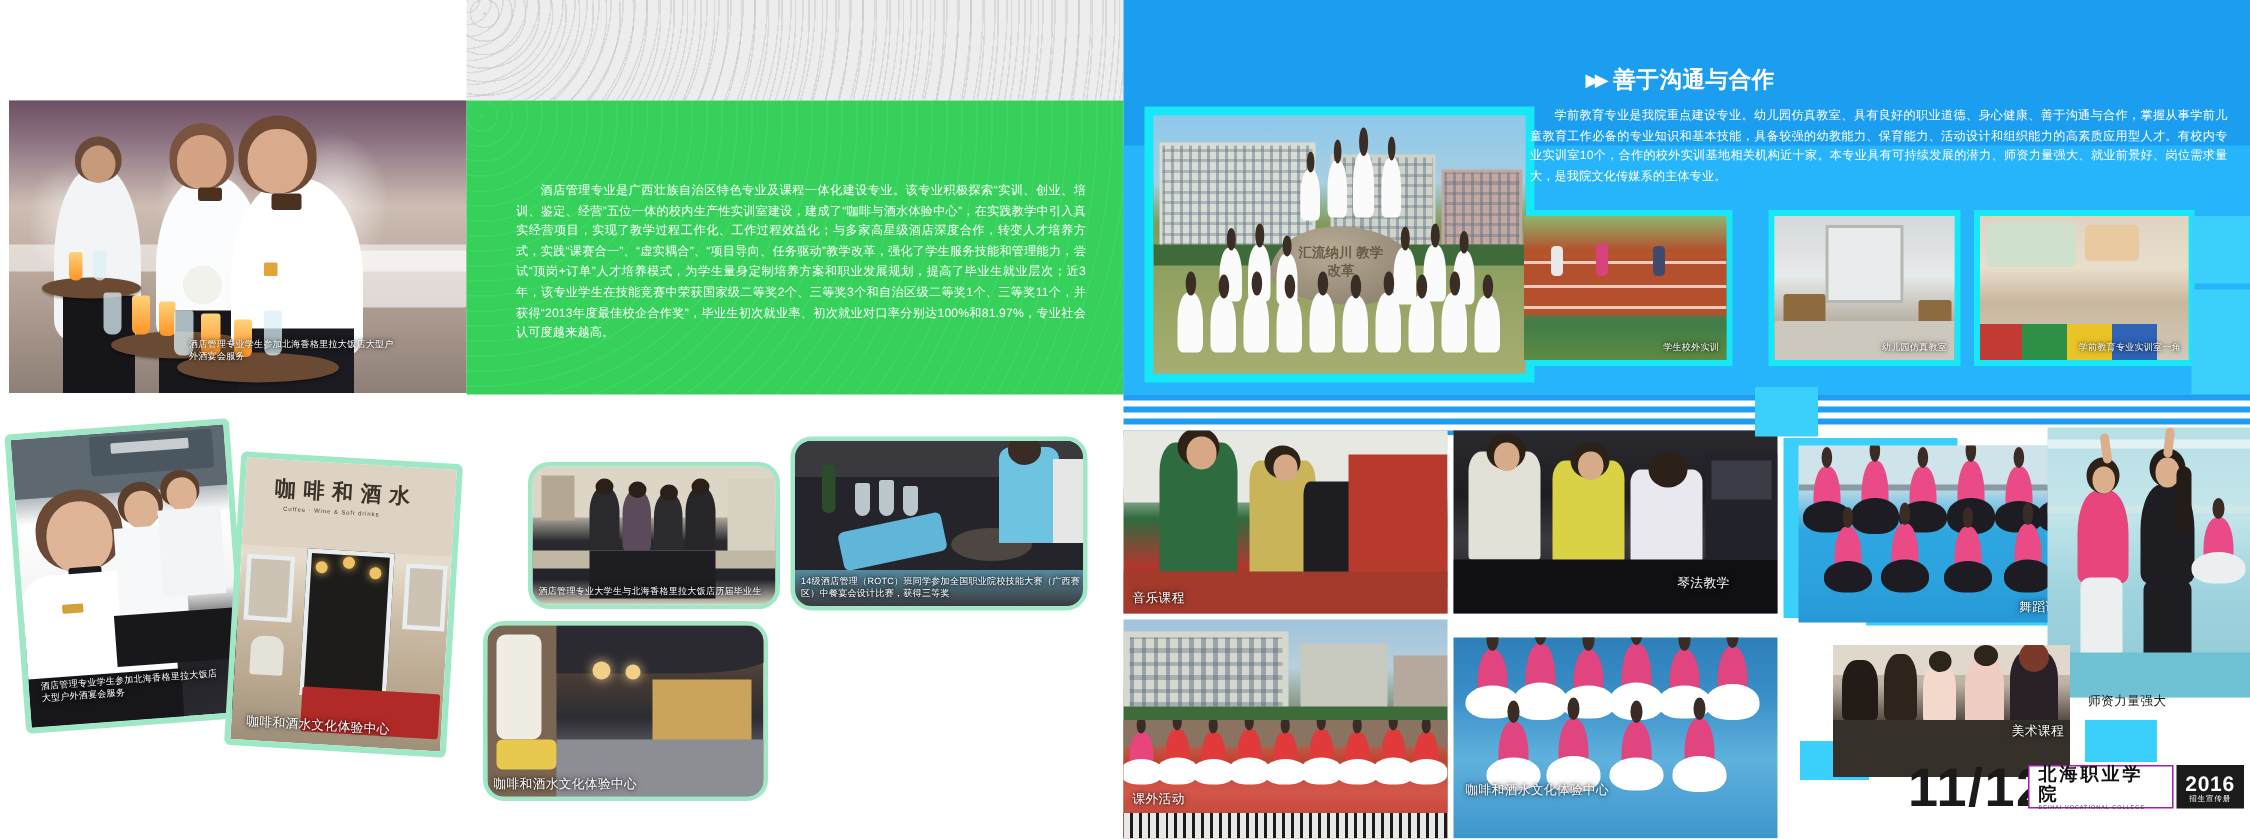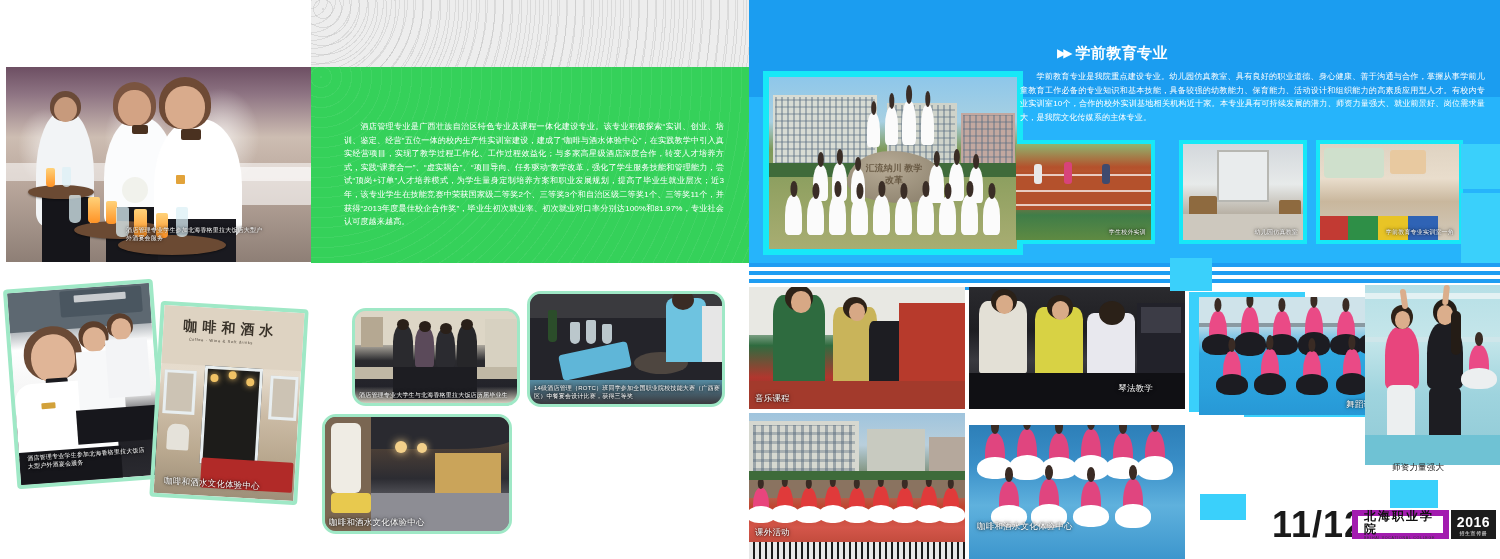--- a/index.html
+++ b/index.html
@@ -172,21 +172,21 @@
   .dancer { position:absolute; }
   .dancer .body { position:absolute; inset:0; background:#e8457d; border-radius:44% 44% 18% 18% / 54% 54% 10% 10%; }
   .dancer .skirt{ position:absolute; left:-40%; top:60%; width:180%; height:56%; background:#1c1c22; border-radius:50% 50% 42% 42%; }
   .dancer .head { position:absolute; left:50%; top:-34%; width:40%; height:36%; transform:translateX(-50%); background:#3a2b24; border-radius:50%; }
 
   
   #footer-logo { position:absolute; left:1272px; top:505px; width:224px; height:45px; z-index:8; }
   #page-num { position:absolute; left:0; top:0; font-size:36px; font-weight:bold; color:#1a1a1a;
      letter-spacing:1px; line-height:40px; font-family:"Liberation Sans", sans-serif; }
   #logo-box { position:absolute; left:80px; top:5px; height:29px; display:flex; align-items:stretch; }
-  #logo-name-wrap { background:#ffffff; border:6px solid #a21caf; padding:2px 6px 1px 6px; display:flex;
+  #logo-name-wrap { background:#ffffff; border:1px solid #a21caf; padding:2px 6px 1px 6px; display:flex;
      flex-direction:column; justify-content:center; }
   #logo-cn { font-size:12px; font-weight:bold; color:#111; letter-spacing:2px; line-height:13px; }
   #logo-en { font-size:3.6px; color:#333; letter-spacing:.7px; line-height:5px; white-space:nowrap; }
   #logo-year-wrap { background:#1b1b1b; color:#fff; padding:2px 6px 1px 6px; display:flex;
      flex-direction:column; justify-content:center; align-items:center; margin-left:2px; }
   #logo-year { font-size:14px; font-weight:bold; line-height:15px; letter-spacing:.5px; }
   #logo-tag { font-size:5px; letter-spacing:.6px; line-height:6px; white-space:nowrap; }
 
   .deco { position:absolute; }
 </style>
@@ -273,21 +273,21 @@
     <div class="stu" style="left:82px;top:120px;width:17px;height:38px;"></div>
     <div class="stu" style="left:104px;top:118px;width:17px;height:40px;"></div>
     <div class="stu" style="left:126px;top:120px;width:17px;height:38px;"></div>
     <div class="stu" style="left:148px;top:118px;width:17px;height:40px;"></div>
     <div class="stu" style="left:170px;top:120px;width:17px;height:38px;"></div>
     <div class="stu" style="left:192px;top:118px;width:17px;height:40px;"></div>
     <div class="stu" style="left:214px;top:120px;width:17px;height:38px;"></div>
   </div>
 
   <div id="blue-heading">
-    <span class="arrows">▶▶</span><span class="main">学前教育专业</span>
+    <span class="arrows">▶▶</span><span class="main">善于沟通与合作</span>
   </div>
   <div id="blue-body">学前教育专业是我院重点建设专业。幼儿园仿真教室、具有良好的职业道德、身心健康、善于沟通与合作，掌握从事学前儿童教育工作必备的专业知识和基本技能，具备较强的幼教能力、保育能力、活动设计和组织能力的高素质应用型人才。有校内专业实训室10个，合作的校外实训基地相关机构近十家。本专业具有可持续发展的潜力、师资力量强大、就业前景好、岗位需求量大，是我院文化传媒系的主体专业。</div>
 
   <div class="cyanframe" style="left:1012px;top:140px;width:143px;height:104px;"></div>
   <div class="photo" id="blue-thumb1">
     <div class="px" style="background:linear-gradient(180deg,#8fb56f 0%,#b4512c 24%,#c4693a 50%,#3f7d48 74%,#5f8a42 100%);"></div>
     <div class="deco" style="left:0;top:28px;width:135px;height:38px;background:#b4512c;"></div>
     <div class="deco" style="left:0;top:30px;width:135px;height:2px;background:rgba(255,255,255,.7);"></div>
     <div class="deco" style="left:0;top:46px;width:135px;height:2px;background:rgba(255,255,255,.7);"></div>
     <div class="deco" style="left:0;top:60px;width:135px;height:2px;background:rgba(255,255,255,.7);"></div>
@@ -645,20 +645,34 @@
     <div class="deco" style="left:64px;top:102px;width:32px;height:58px;background:#1d1d22;border-radius:6px;"></div>
     <div class="dancer" style="left:104px;top:60px;width:20px;height:38px;">
         <div class="body" style="background:#ea4a86;"></div>
         <div class="skirt" style="background:#eceff0;"></div>
         <div class="head"></div>
       </div>
     <div class="deco" style="left:0;top:150px;width:135px;height:30px;background:#6fc2d4;"></div>
   </div>
   <div class="cap md" style="left:1392px;top:462px;z-index:8;color:#1a1a1a;text-shadow:none;">师资力量强大</div>
 
+  <div class="br" id="br-teacher">
+    <div class="px" style="background:linear-gradient(180deg,#dcd4c8 0%,#bfb4a6 28%,#4e443c 58%,#2f2923 100%);"></div>
+    <div class="deco" style="left:0;top:0;width:158px;height:20px;background:#e0d8cc;"></div>
+    <div class="deco" style="left:6px;top:10px;width:24px;height:40px;background:#231c16;border-radius:40% 40% 10% 10%;"></div>
+    <div class="deco" style="left:34px;top:6px;width:22px;height:44px;background:#2d241c;border-radius:40% 40% 10% 10%;"></div>
+    <div class="deco" style="left:60px;top:12px;width:22px;height:40px;background:#f3d8cc;border-radius:40% 40% 10% 10%;"></div>
+    <div class="deco" style="left:64px;top:4px;width:15px;height:14px;background:#2d241c;border-radius:50%;"></div>
+    <div class="deco" style="left:88px;top:8px;width:26px;height:46px;background:#f0cdc2;border-radius:40% 40% 10% 10%;"></div>
+    <div class="deco" style="left:94px;top:0;width:16px;height:14px;background:#2d241c;border-radius:50%;"></div>
+    <div class="deco" style="left:118px;top:4px;width:32px;height:54px;background:#2a2128;border-radius:34% 34% 8% 8%;"></div>
+    <div class="deco" style="left:124px;top:-2px;width:20px;height:20px;background:#7a3a2a;border-radius:50%;"></div>
+    <div class="deco" style="left:0;top:50px;width:158px;height:38px;background:#35302a;"></div>
+    <div class="cap md" style="right:4px;bottom:26px;">美术课程</div>
+  </div>
   <div class="cyanblock" style="left:1200px;top:494px;width:46px;height:26px;z-index:4;"></div>
   <div class="cyanblock" style="left:1390px;top:480px;width:48px;height:28px;z-index:4;"></div>
 
   <div id="footer-logo">
     <div id="page-num">11/12</div>
     <div id="logo-box">
       <div id="logo-name-wrap">
         <div id="logo-cn">北海职业学院</div>
         <div id="logo-en">BEIHAI VOCATIONAL COLLEGE</div>
       </div>

